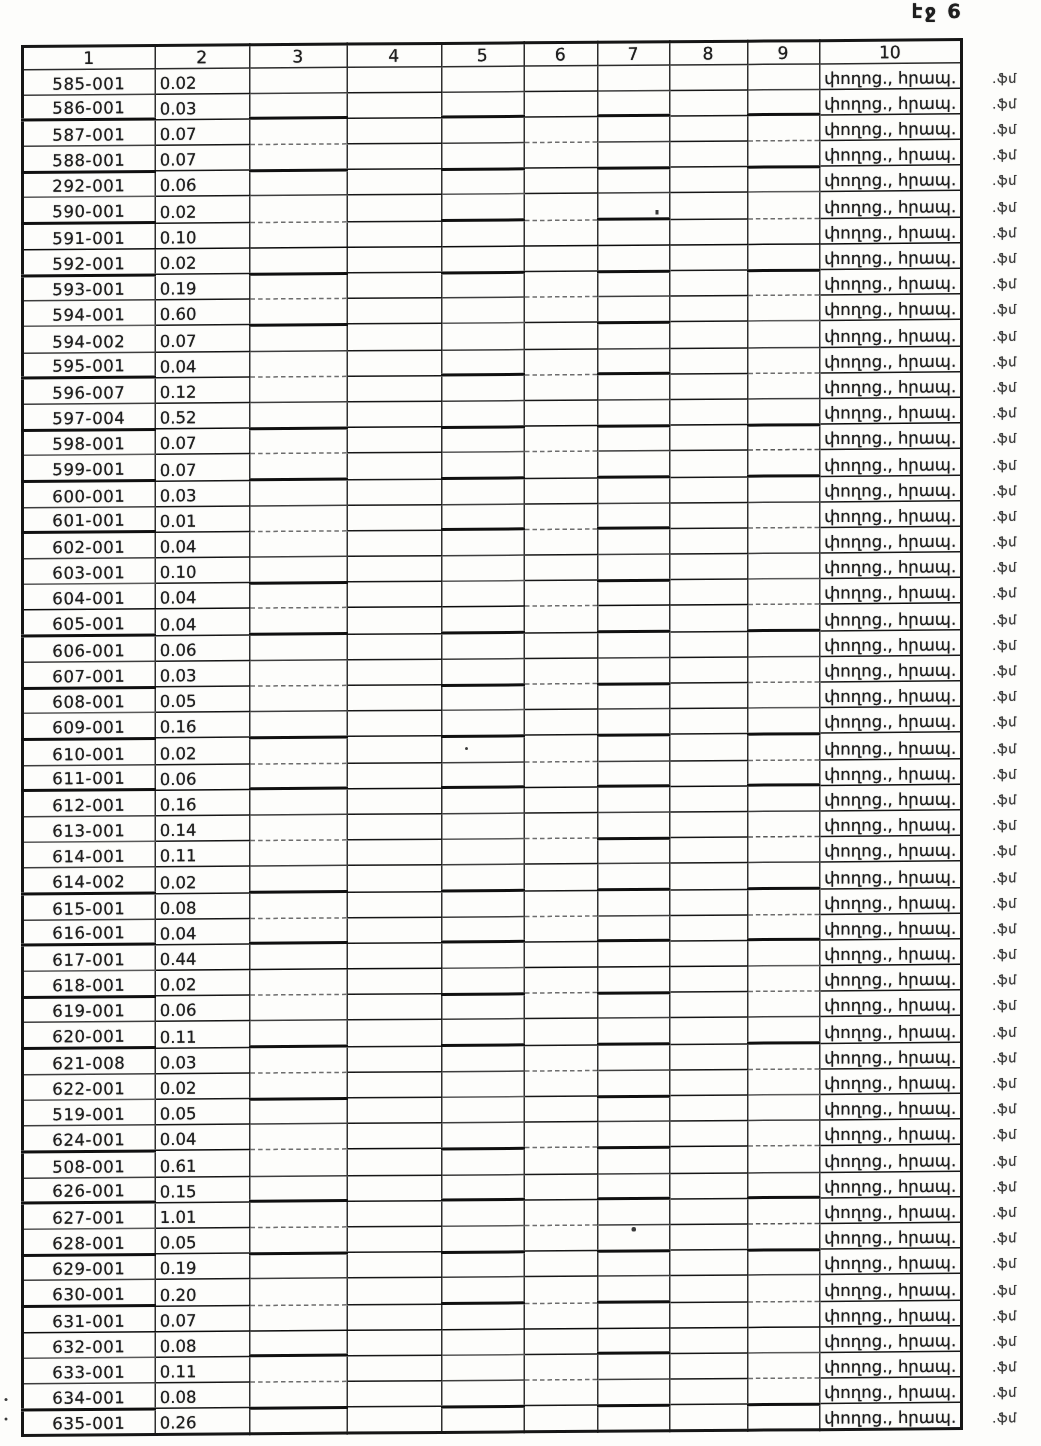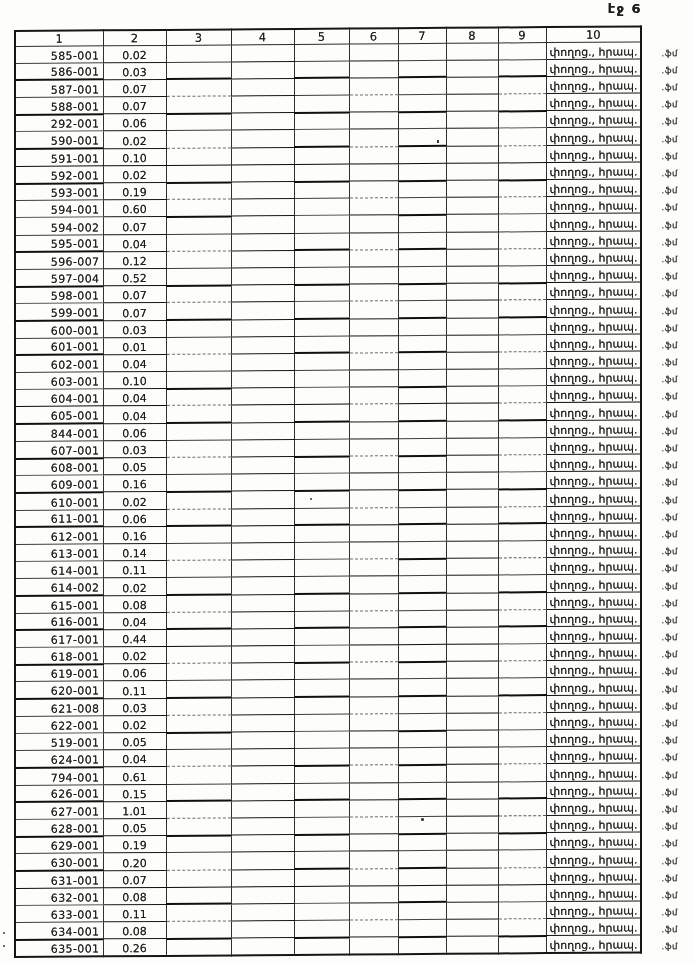--- a/index.html
+++ b/index.html
@@ -69,27 +69,26 @@
 
   
   tbody td:nth-child(2n)            { border-bottom-color:#171717; border-bottom-width:1.8px; }
   tbody tr:nth-child(2n) td:nth-child(2n+1) { border-bottom-color:#101010; border-bottom-width:2px; }
   tbody tr:nth-child(3n) td:nth-child(3n)   { border-bottom-color:#6d6d6d; border-bottom-width:1px; border-bottom-style:dashed; }
   tbody tr:nth-child(5n) td:nth-child(4n+1) { border-bottom-color:#585858; border-bottom-width:1.1px; }
   tbody tr:nth-child(7n) td                 { border-bottom-color:#0c0c0c; }
   tbody td:nth-child(7), tbody td:nth-child(4) { border-left-color:#1c1c1c; }
 
   td.c-id {
-    text-align: right;
+    text-align: center;
     padding-left: 4px;
     letter-spacing: .4px;
     padding-bottom: 1px;
   }
   td.c-val {
-    text-align: center;
     padding-bottom: 1px;
   }
   td.c-note {
     position: relative;
     font-size: 10.5px;
     padding-left: 3px;
     padding-bottom: 0;
     text-decoration: underline;
   }
   .note-text { display: inline-block; }
@@ -478,21 +477,21 @@
     <td class="c-empty"></td>
     <td class="c-empty"></td>
     <td class="c-empty"></td>
     <td class="c-empty"></td>
     <td class="c-note">
       <span class="note-text">փողոց., հրապ.</span>
       <span class="edge-mark">.ֆմ</span>
     </td>
   </tr>
         <tr>
-    <td class="c-id">844-001</td>
+    <td class="c-id">606-001</td>
     <td class="c-val">0.06</td>
     <td class="c-empty"></td>
     <td class="c-empty"></td>
     <td class="c-empty"></td>
     <td class="c-empty"></td>
     <td class="c-empty"></td>
     <td class="c-empty"></td>
     <td class="c-empty"></td>
     <td class="c-note">
       <span class="note-text">փողոց., հրապ.</span>
@@ -778,21 +777,21 @@
     <td class="c-empty"></td>
     <td class="c-empty"></td>
     <td class="c-empty"></td>
     <td class="c-empty"></td>
     <td class="c-note">
       <span class="note-text">փողոց., հրապ.</span>
       <span class="edge-mark">.ֆմ</span>
     </td>
   </tr>
         <tr>
-    <td class="c-id">794-001</td>
+    <td class="c-id">508-001</td>
     <td class="c-val">0.61</td>
     <td class="c-empty"></td>
     <td class="c-empty"></td>
     <td class="c-empty"></td>
     <td class="c-empty"></td>
     <td class="c-empty"></td>
     <td class="c-empty"></td>
     <td class="c-empty"></td>
     <td class="c-note">
       <span class="note-text">փողոց., հրապ.</span>

